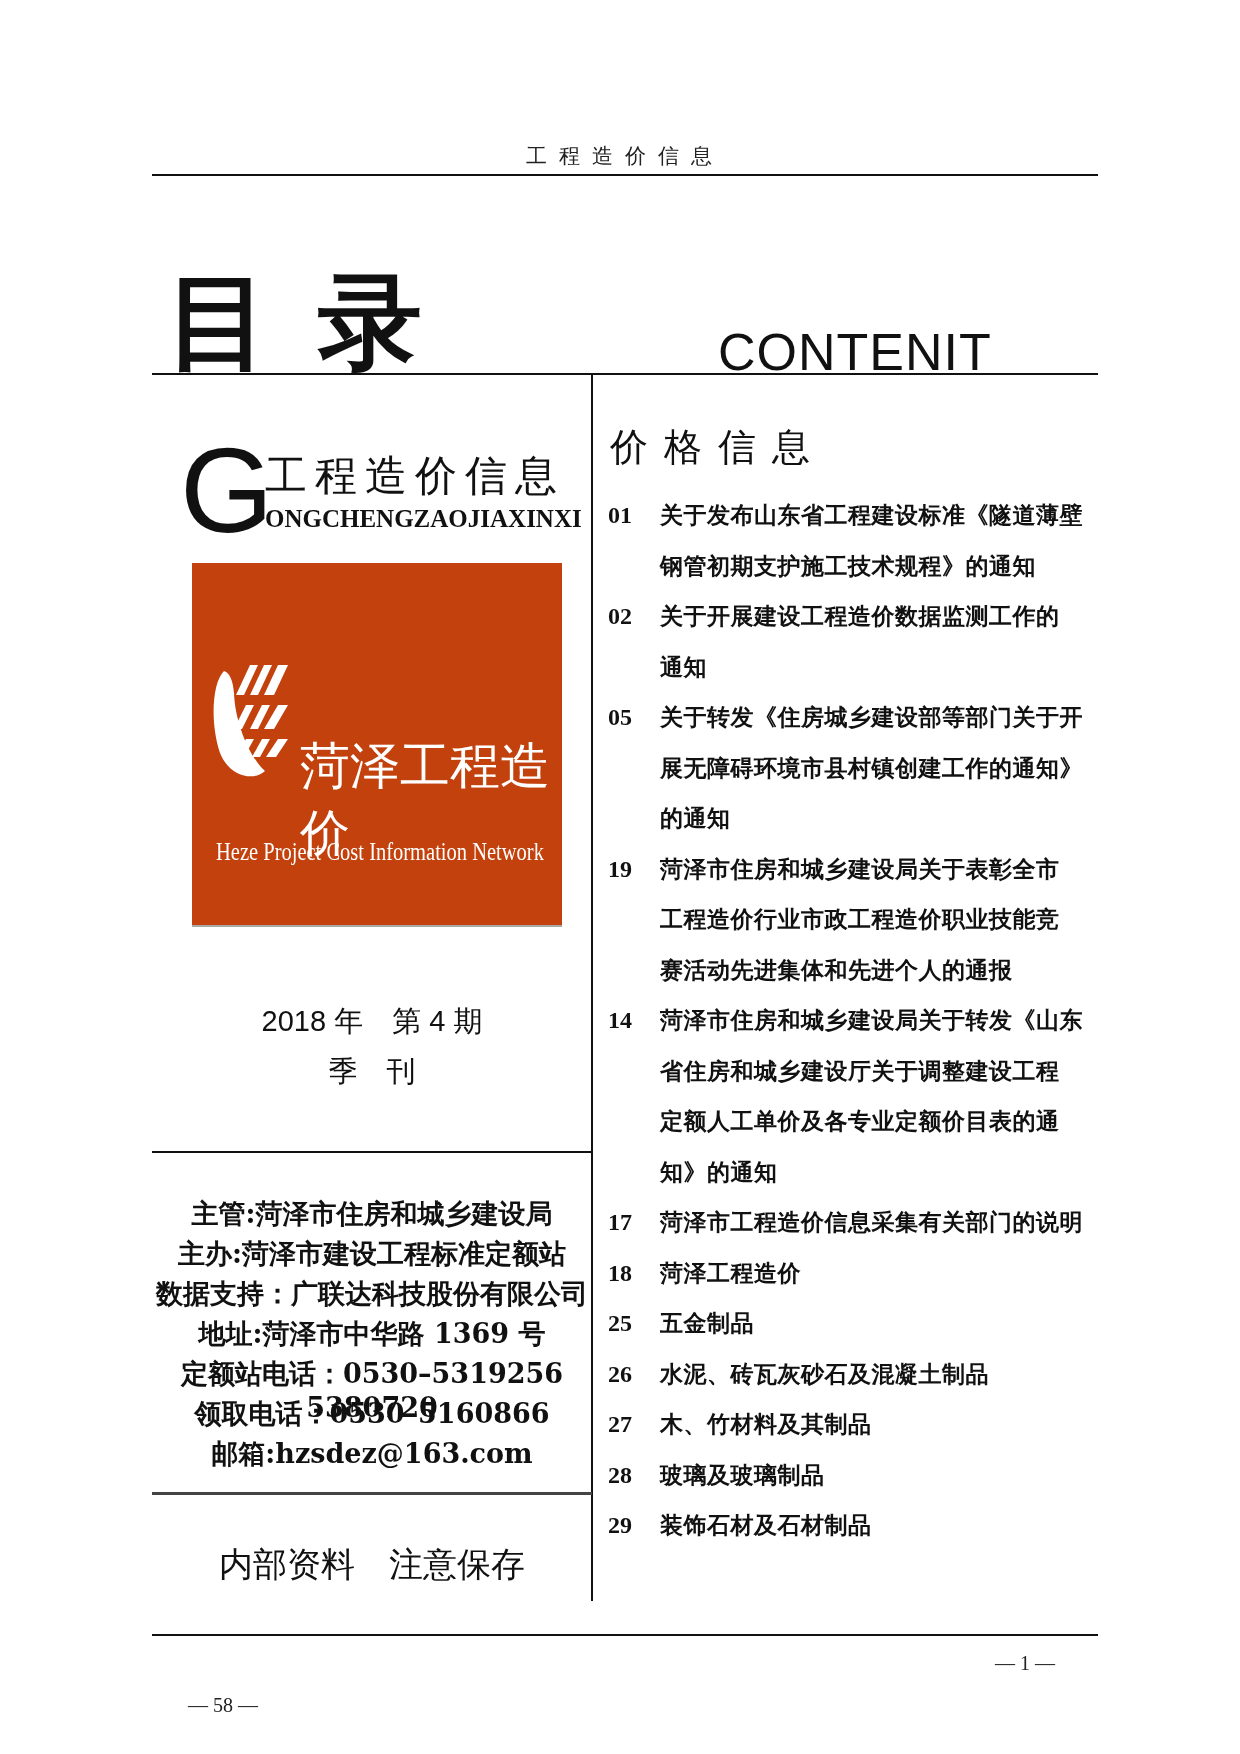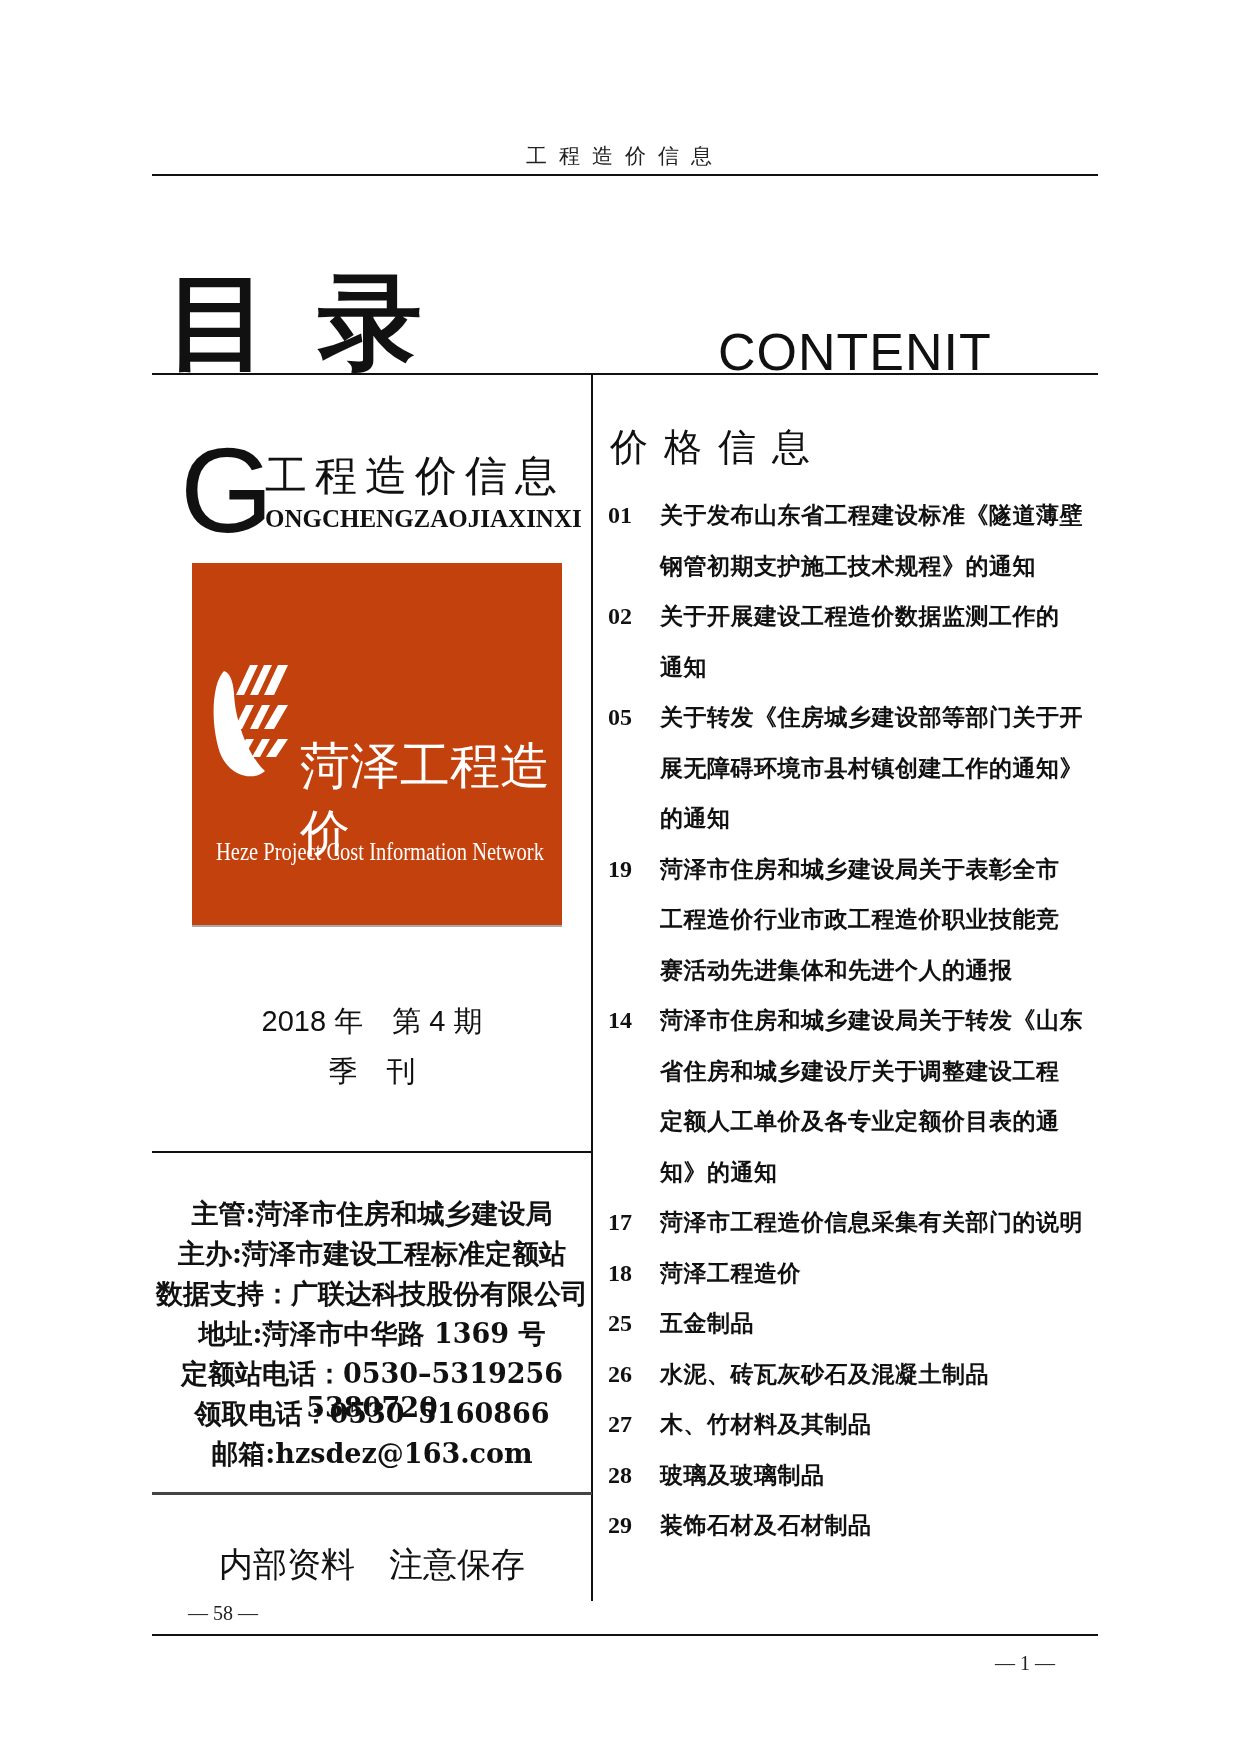--- a/index.html
+++ b/index.html
@@ -188,15 +188,15 @@
   <div class="toc-item">
     <div class="toc-num">28</div>
     <div class="toc-text">玻璃及玻璃制品</div>
   </div>
   <div class="toc-item">
     <div class="toc-num">29</div>
     <div class="toc-text">装饰石材及石材制品</div>
   </div>
 </div>
 
-<div class="abs folio" style="left:188px; top:1602px;">— 58 —</div>
+<div class="abs folio" style="left:188px; top:1694px;">— 58 —</div>
 <div class="abs rule" style="left:152px; top:1634px; width:946px;"></div>
 <div class="abs folio" style="left:995px; top:1652px;">— 1 —</div>
 
 </body></html>

